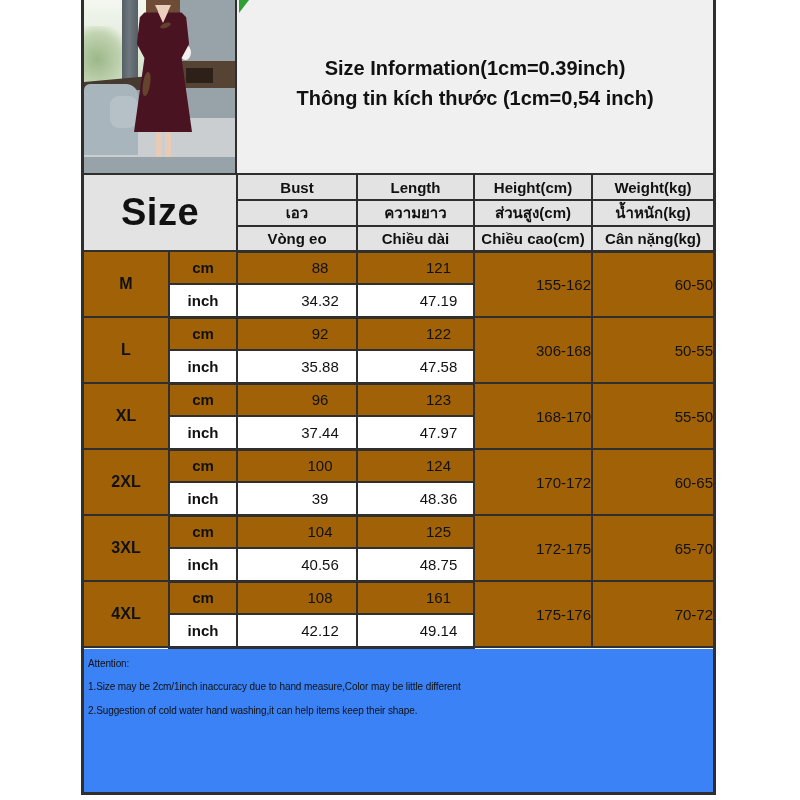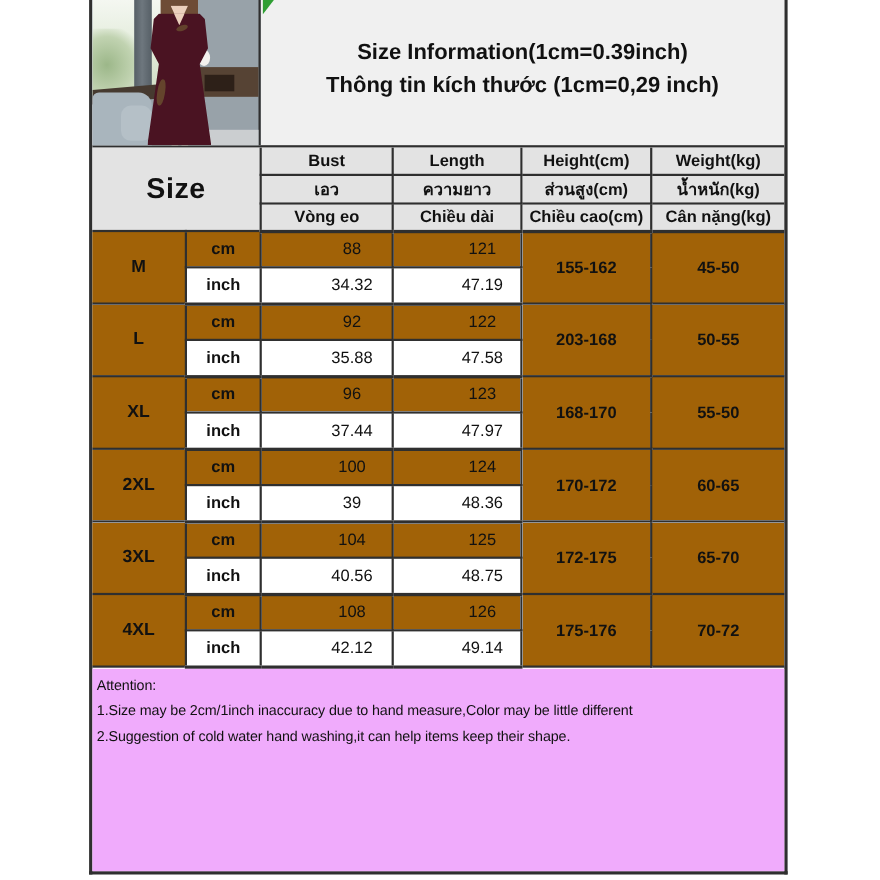--- a/index.html
+++ b/index.html
@@ -11,21 +11,21 @@
   .canvas { position:absolute; inset:0; background:#fff; }
 
   .frame {
     position:absolute; left:81px; top:0; width:635px; height:795px;
     border-left:3px solid #2f2f2f; border-right:3px solid #2f2f2f; border-bottom:3px solid #2f2f2f;
     background:#ffffff; display:flex; flex-direction:column;
   }
 
   
   .top-section {
-    height:134px; flex:none; display:flex; background:#f0f0f0;
+    height:175px; flex:none; display:flex; background:#f0f0f0;
     border-bottom:2px solid #2f2f2f; position:relative;
   }
   .photo {
     width:153px; flex:none; position:relative; overflow:hidden;
     border-right:2px solid #2f2f2f; background:#98a2a9;
   }
   .ph-window { position:absolute; left:0; top:0; width:64px; height:86px;
     background:linear-gradient(180deg,#f4f7f1 0%,#e3ecdb 50%,#cfdcc4 100%); }
   .ph-trees { position:absolute; left:0; top:26px; width:44px; height:60px;
     background:radial-gradient(ellipse at 30% 55%, #9cb789 0%, #c1d3b1 55%, rgba(0,0,0,0) 78%); }
@@ -76,33 +76,33 @@
   .size-table th, .size-table td {
     border:2px solid #2f2f2f; text-align:center; vertical-align:middle;
     font-size:15px; overflow:hidden; white-space:nowrap;
   }
   .size-table th:first-child, .size-table td:first-child { border-left:none; }
   .size-table th:last-child,  .size-table tr > *:last-child { border-right:none; }
   .size-table thead tr:first-child th { border-top:none; }
   .size-table thead tr { height:25px; }
   .size-table thead th { background:#e3e3e3; font-weight:bold; }
   .size-table thead tr:last-child th { border-bottom-width:3px; }
-  th.size-head { background:#e0e0e0; font-size:26px; font-weight:bold; letter-spacing:.5px; }
+  th.size-head { background:#e0e0e0; font-size:38px; font-weight:bold; letter-spacing:.5px; }
   .size-table tbody tr { height:33px; }
   tr.cm-row td { background:#a16207; }
   tr.inch-row td { background:#ffffff; border-bottom-width:3px;margin-left:32px; }
   td.size-cell { background:#e0e0e0; font-weight:bold; font-size:16px; }
   td.unit-cell { font-weight:bold; }
-  td.range-cell { background:#f0f0f0; font-weight:bold; }
+  td.range-cell { background:#f0f0f0; font-weight:normal;text-align:right; }
   td.num { font-weight:normal;padding-left:46px; }
 
   
   .attention {
-    flex:1; background:#f0abfc; padding:3px 4px 0 4px;
-    font-size:13px; line-height:23.5px; letter-spacing:-0.1px;
+    flex:1; background:#3b82f6; padding:3px 4px 0 4px;
+    font-size:10px; line-height:23.5px; letter-spacing:-0.1px;
   }
 </style>
 </head>
 <body>
 
 <div class="canvas">
   <div class="frame">
 
     <div class="top-section">
       <div class="photo">
@@ -123,21 +123,21 @@
           <div class="ph-bag"></div>
           <div class="ph-dress"></div>
           <div class="ph-vneck"></div>
           <div class="ph-embroidery-hip"></div>
           <div class="ph-embroidery-chest"></div>
         </div>
       </div>
       <div class="green-corner"></div>
       <div class="title-area">
         <div class="title-en">Size Information(1cm=0.39inch)</div>
-        <div class="title-vi">Thông tin kích thước (1cm=0,29 inch)</div>
+        <div class="title-vi">Thông tin kích thước (1cm=0,54 inch)</div>
       </div>
     </div>
 
     <table class="size-table">
       <colgroup>
         <col style="width:85px">
           <col style="width:68px">
           <col style="width:120px">
         <col style="width:117px">
           <col style="width:118px">
@@ -164,33 +164,33 @@
           <th>Cân nặng(kg)</th>
         </tr>
       </thead>
       <tbody>
           <tr class="cm-row">
             <td rowspan="2" class="size-cell">M</td>
             <td class="unit-cell">cm</td>
             <td class="num">88</td>
             <td class="num">121</td>
             <td rowspan="2" class="range-cell">155-162</td>
-            <td rowspan="2" class="range-cell">45-50</td>
+            <td rowspan="2" class="range-cell">60-50</td>
           </tr>
           <tr class="inch-row">
             <td class="unit-cell">inch</td>
             <td class="num">34.32</td>
             <td class="num">47.19</td>
           </tr>
           <tr class="cm-row">
             <td rowspan="2" class="size-cell">L</td>
             <td class="unit-cell">cm</td>
             <td class="num">92</td>
             <td class="num">122</td>
-            <td rowspan="2" class="range-cell">203-168</td>
+            <td rowspan="2" class="range-cell">306-168</td>
             <td rowspan="2" class="range-cell">50-55</td>
           </tr>
           <tr class="inch-row">
             <td class="unit-cell">inch</td>
             <td class="num">35.88</td>
             <td class="num">47.58</td>
           </tr>
           <tr class="cm-row">
             <td rowspan="2" class="size-cell">XL</td>
             <td class="unit-cell">cm</td>
@@ -227,21 +227,21 @@
           </tr>
           <tr class="inch-row">
             <td class="unit-cell">inch</td>
             <td class="num">40.56</td>
             <td class="num">48.75</td>
           </tr>
           <tr class="cm-row">
             <td rowspan="2" class="size-cell">4XL</td>
             <td class="unit-cell">cm</td>
             <td class="num">108</td>
-            <td class="num">126</td>
+            <td class="num">161</td>
             <td rowspan="2" class="range-cell">175-176</td>
             <td rowspan="2" class="range-cell">70-72</td>
           </tr>
           <tr class="inch-row">
             <td class="unit-cell">inch</td>
             <td class="num">42.12</td>
             <td class="num">49.14</td>
           </tr>
         </tbody>
     </table>

